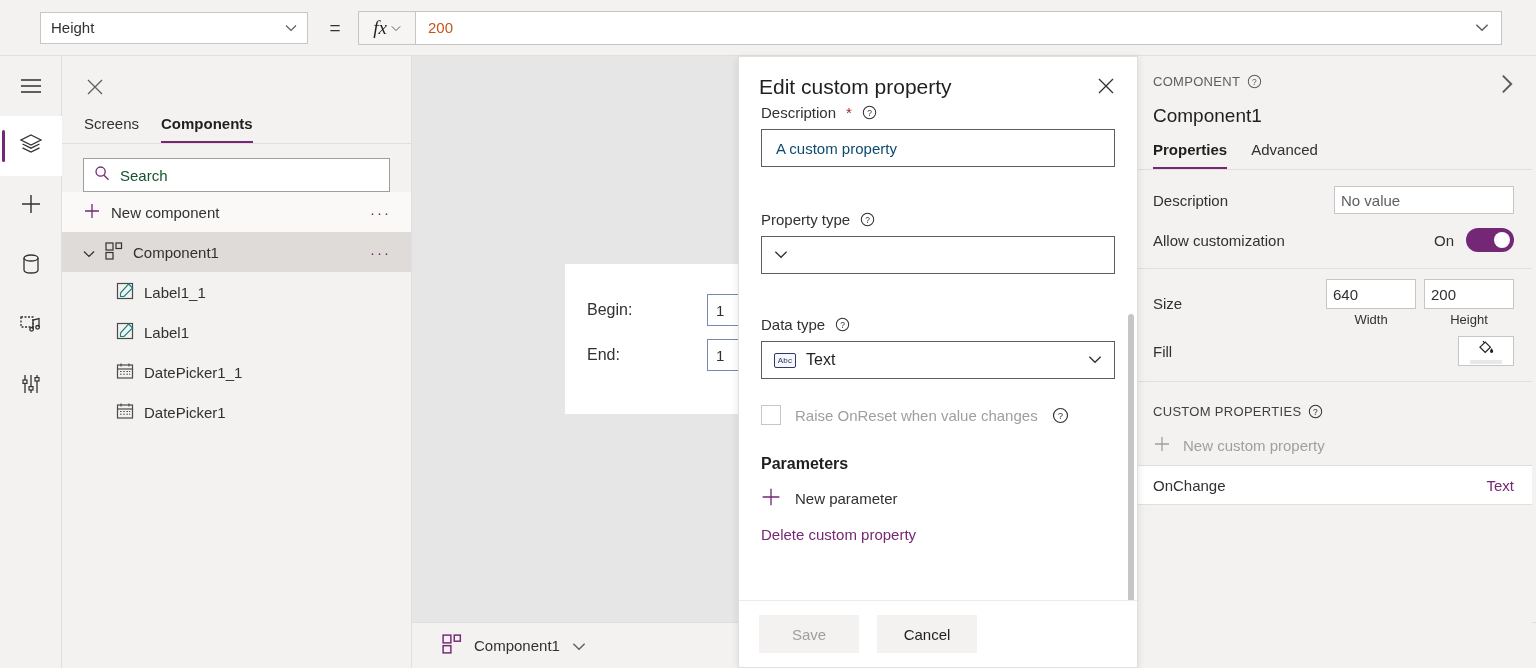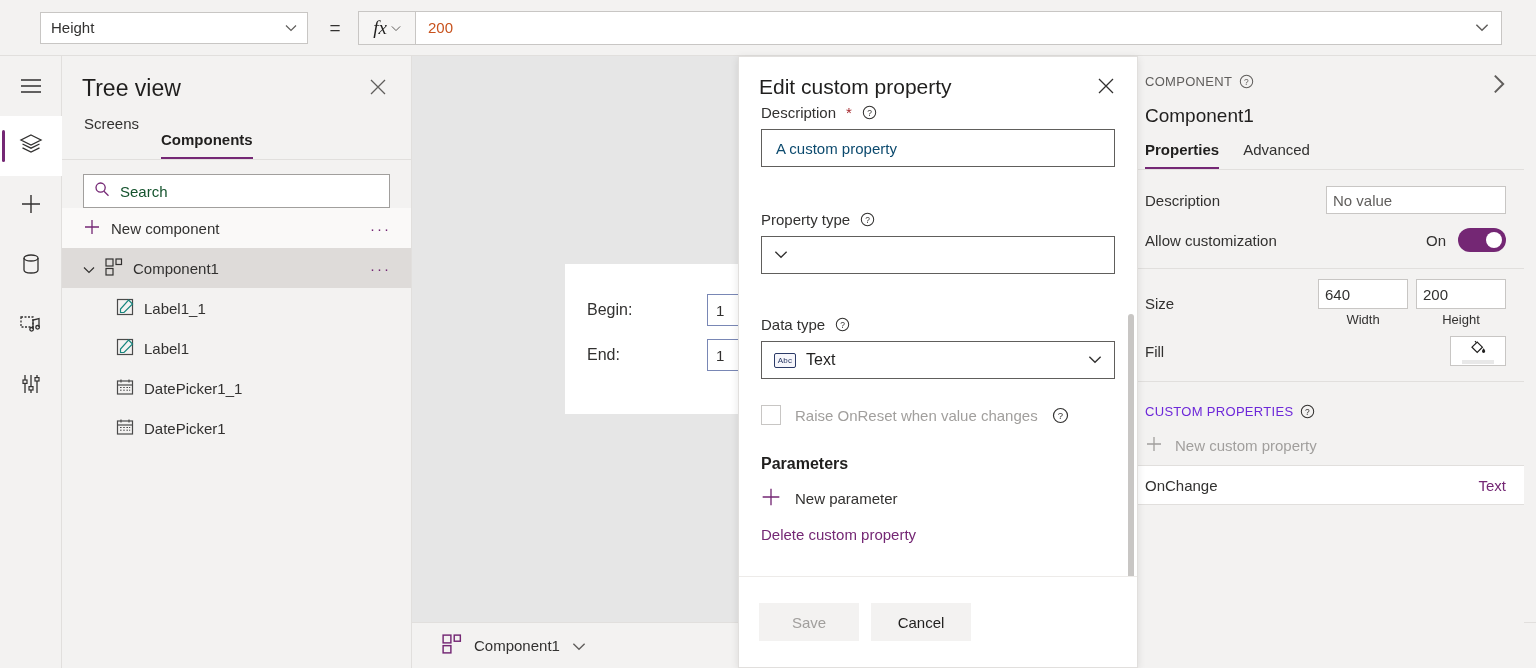--- a/index.html
+++ b/index.html
@@ -77,21 +77,21 @@
   .tv-title { font-size: 23px; color: #201f1e; flex: 1; font-weight: 400; }
   .tv-close { color: #605e5c; font-size: 19px; line-height: 1; padding: 4px; }
   .tv-tabs {
     display: flex; gap: 22px; padding: 12px 22px 0 22px;
     border-bottom: 1px solid #e1dfdd;
   }
   .tv-tab {
     font-size: 15px; color: #323130; padding-bottom: 9px;
     border-bottom: 2px solid transparent;
   }
-  .tv-tab.active { color: #201f1e; font-weight: bold; border-bottom-color: #742774; margin-top: 16px; }
+  .tv-tab.active { color: #201f1e; font-weight: bold; border-bottom-color: #742774; }
   .tv-search-wrap { padding: 14px 21px 0 21px; }
   .tv-search {
     height: 34px; background: #ffffff; border: 1px solid #a19f9d;
     display: flex; align-items: center; padding: 0 10px; gap: 10px;
   }
   .tv-search .ph { font-size: 15px; color: #14532d; }
   .tv-row {
     height: 40px; display: flex; align-items: center;
     padding: 0 20px 0 21px; gap: 10px; font-size: 15px; color: #323130;
   }
@@ -121,21 +121,21 @@
   }
   .status-bar {
     position: absolute; left: 412px; bottom: 0; width: 1124px; height: 46px;
     background: #f3f2f1; border-top: 1px solid #e1dfdd;
     display: flex; align-items: center; padding-left: 30px; gap: 12px;
     font-size: 15px; color: #323130;
   }
 
   
   .right-panel {
-    position: absolute; right: 12px; top: 56px; width: 398px; height: 612px;
+    position: absolute; right: 4px; top: 56px; width: 398px; height: 612px;
     background: #f3f2f1; border-left: 1px solid #e1dfdd;
   }
   .rp-head { padding: 18px 18px 0 18px; display: flex; align-items: flex-start; }
   .rp-eyebrow {
     font-size: 13px; color: #605e5c; letter-spacing: .3px;
     display: flex; align-items: center; gap: 7px; flex: 1;
   }
   .rp-expand { color: #605e5c; font-size: 17px; }
   .rp-title { padding: 6px 18px 0 18px; font-size: 19px; color: #201f1e; }
   .rp-tabs {
@@ -171,21 +171,21 @@
     display: flex; align-items: center; padding: 0 6px; font-size: 15px; color: #323130;
   }
   .size-cap { font-size: 13px; color: #323130; margin-top: 3px; }
   .fill-btn {
     width: 56px; height: 30px; background: #ffffff; border: 1px solid #c8c6c4;
     display: flex; flex-direction: column; align-items: center; justify-content: center;
   }
   .fill-swatch { width: 32px; height: 4px; background: #e8e8e8; margin-top: 2px; }
   .rp-section-head {
     display: flex; align-items: center; gap: 7px; padding: 14px 18px 6px 18px;
-    font-size: 13px; color: #6d28d9; letter-spacing: .3px;
+    font-size: 13px; color: #404040; letter-spacing: .3px;
   }
   .rp-newprop {
     display: flex; align-items: center; gap: 12px; padding: 0 18px;
     height: 40px; font-size: 15px; color: #a19f9d;
   }
   .rp-newprop .plus { font-size: 21px; line-height: 1; color: #a19f9d; }
   .rp-customrow {
     display: flex; align-items: center; padding: 0 18px; height: 40px;
     background: #ffffff; border-top: 1px solid #e1dfdd; border-bottom: 1px solid #e1dfdd;
     font-size: 15px; color: #323130;
@@ -239,21 +239,21 @@
     display: flex; align-items: center; gap: 14px; margin-top: 14px;
     font-size: 15px; color: #323130;
   }
   .dlg-newparam .plus { font-size: 21px; line-height: 1; color: #742774; }
   .dlg-delete { margin-top: 16px; font-size: 15px; color: #742774; }
   .dlg-scrollbar {
     position: absolute; right: 3px; top: 214px; width: 6px; height: 330px;
     background: #c8c6c4; border-radius: 3px;
   }
   .dlg-footer {
-    border-top: 1px solid #edebe9; padding: 26px 20px; display: flex; gap: 12px; align-items: center;
+    border-top: 1px solid #edebe9; padding: 14px 20px; display: flex; gap: 18px; align-items: center;
   }
   .btn {
     height: 38px; min-width: 100px; padding: 0 18px;
     display: flex; align-items: center; justify-content: center;
     font-size: 15px; background: #f3f2f1; color: #201f1e; border: none;
   }
   .btn.disabled { color: #a19f9d; }
   .help-icon { display: inline-flex; }
 </style>
 </head>
@@ -334,21 +334,20 @@
         <rect x="3" y="8" width="4" height="3.4" fill="none" stroke="#323130" stroke-width="1.2"></rect>
         <rect x="9" y="14.6" width="4" height="3.4" fill="none" stroke="#323130" stroke-width="1.2"></rect>
         <rect x="15" y="5.6" width="4" height="3.4" fill="none" stroke="#323130" stroke-width="1.2"></rect>
       </svg>
     </span>
   </div>
 </div>
 
 <div class="treeview">
   <div class="tv-header">
-    <div class="tv-title">Tree view</div>
     <div class="tv-close">
       <svg width="18" height="18" viewBox="0 0 18 18">
           <path d="M2 2 L16 16 M16 2 L2 16" stroke="#605e5c" stroke-width="1.3"></path>
         </svg>
     </div>
   </div>
   <div class="tv-tabs">
     <div class="tv-tab">Screens</div>
     <div class="tv-tab active">Components</div>
   </div>

